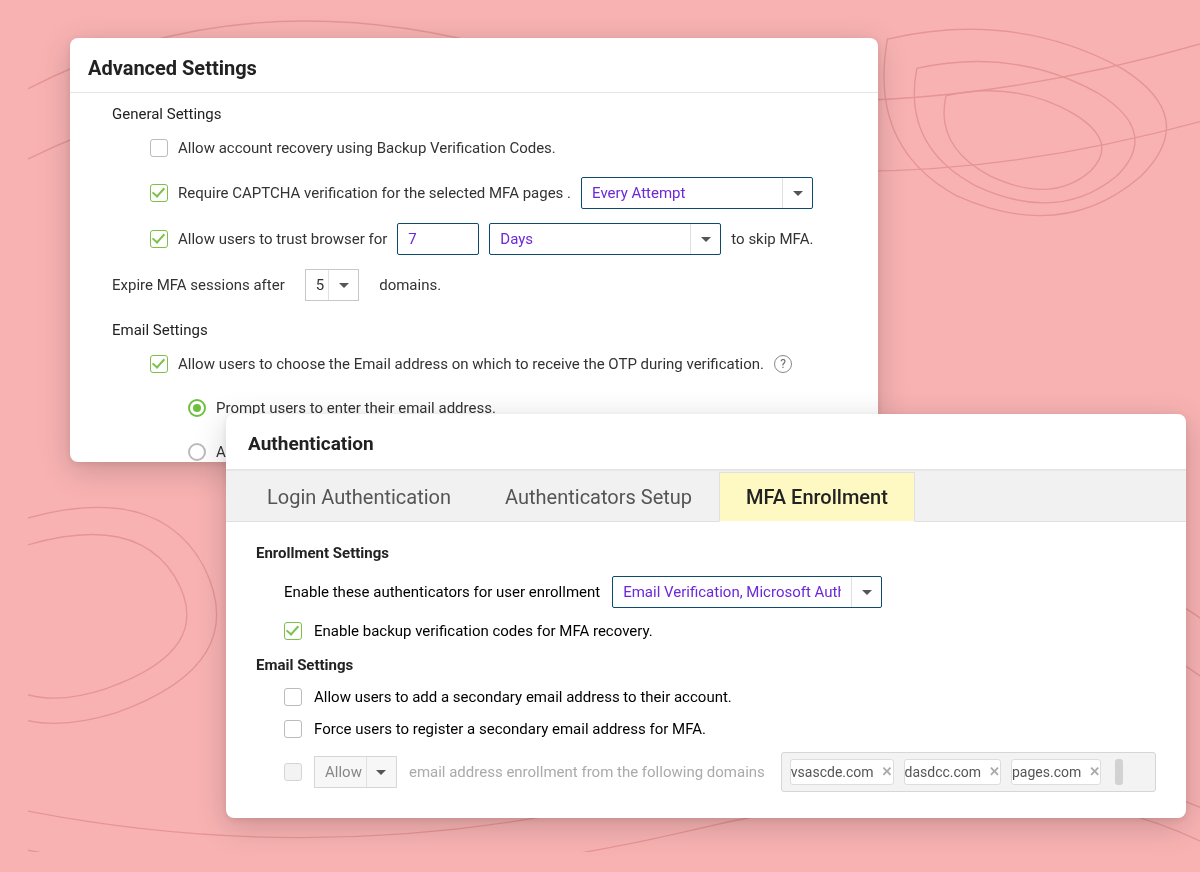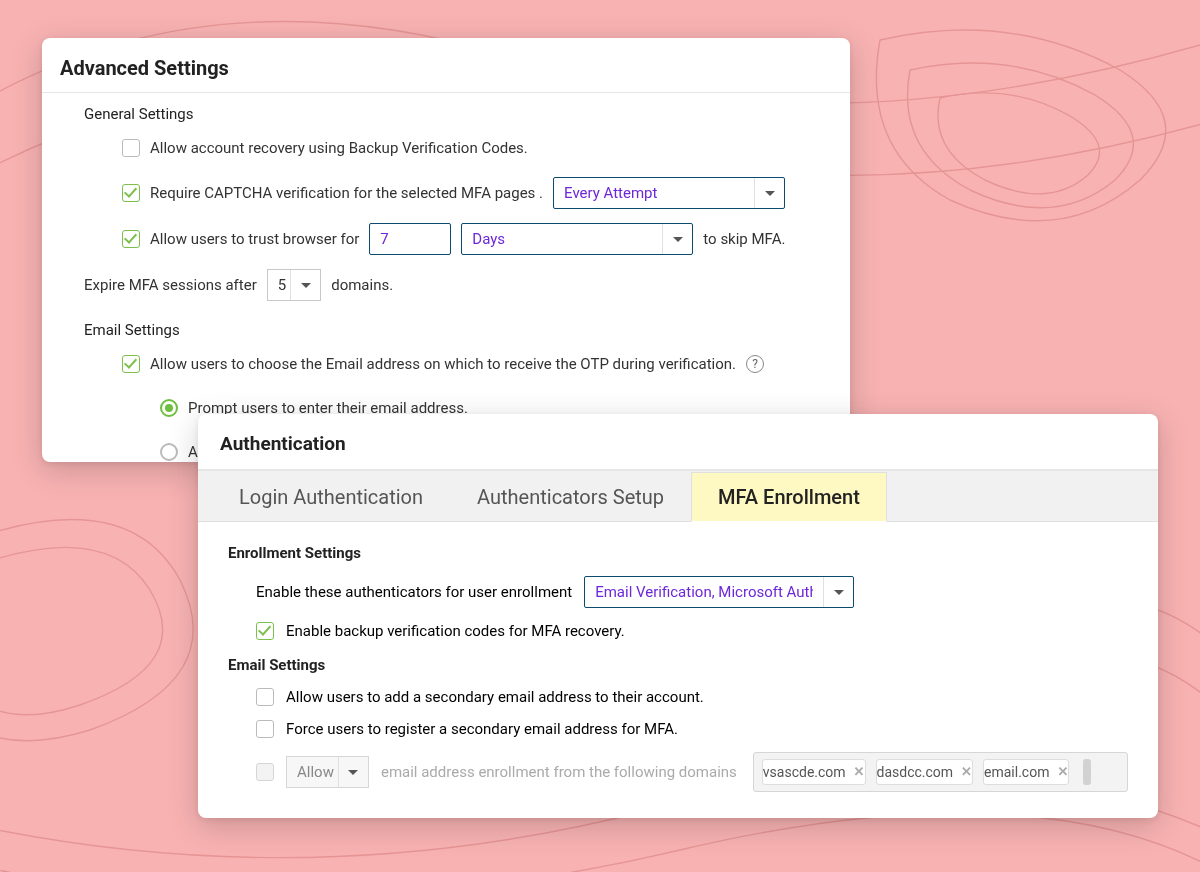--- a/index.html
+++ b/index.html
@@ -15,20 +15,21 @@
       position: absolute;
       inset: 0;
       opacity: 0.35;
       pointer-events: none;
     }
     .canvas {
       position: absolute;
       inset: 0;
       border-radius: 3px;
       overflow: hidden;
+      margin-left: 28px;
     }
     .panel {
       position: absolute;
       background: #fff;
       border-radius: 8px;
       box-shadow: 0 8px 32px rgba(0,0,0,0.18), 0 2px 6px rgba(0,0,0,0.08);
       overflow: hidden;
     }
     .panel-adv {
       left: 42px;
@@ -66,21 +67,21 @@
     .row {
       display: flex;
       align-items: center;
       gap: 10px;
       margin-bottom: 14px;
       font-size: 15px;
       color: #333;
       min-height: 30px;
       padding-left: 38px;
     }
-    .row.nolpad { padding-left: 0; }
+    .row.nolpad { padding-left: 0; gap: 20px; }
     .row-indent2 { padding-left: 76px; }
     .row label, .row .lbl { cursor: default; }
     .cb {
       width: 18px;
       height: 18px;
       border: 1.5px solid #bbb;
       border-radius: 3px;
       display: inline-flex;
       align-items: center;
       justify-content: center;
@@ -371,21 +372,21 @@
         <span class="token-box" style="flex:1">
           <span class="token">
             <span>vsascde.com</span>
             <span class="x">✕</span>
           </span>
           <span class="token">
             <span>dasdcc.com</span>
             <span class="x">✕</span>
           </span>
           <span class="token">
-            <span>email.com</span>
+            <span>pages.com</span>
             <span class="x">✕</span>
           </span>
           <span class="scroll-stub"></span>
         </span>
       </div>
     </div>
   </div>
 </div>
 
 </body></html>

